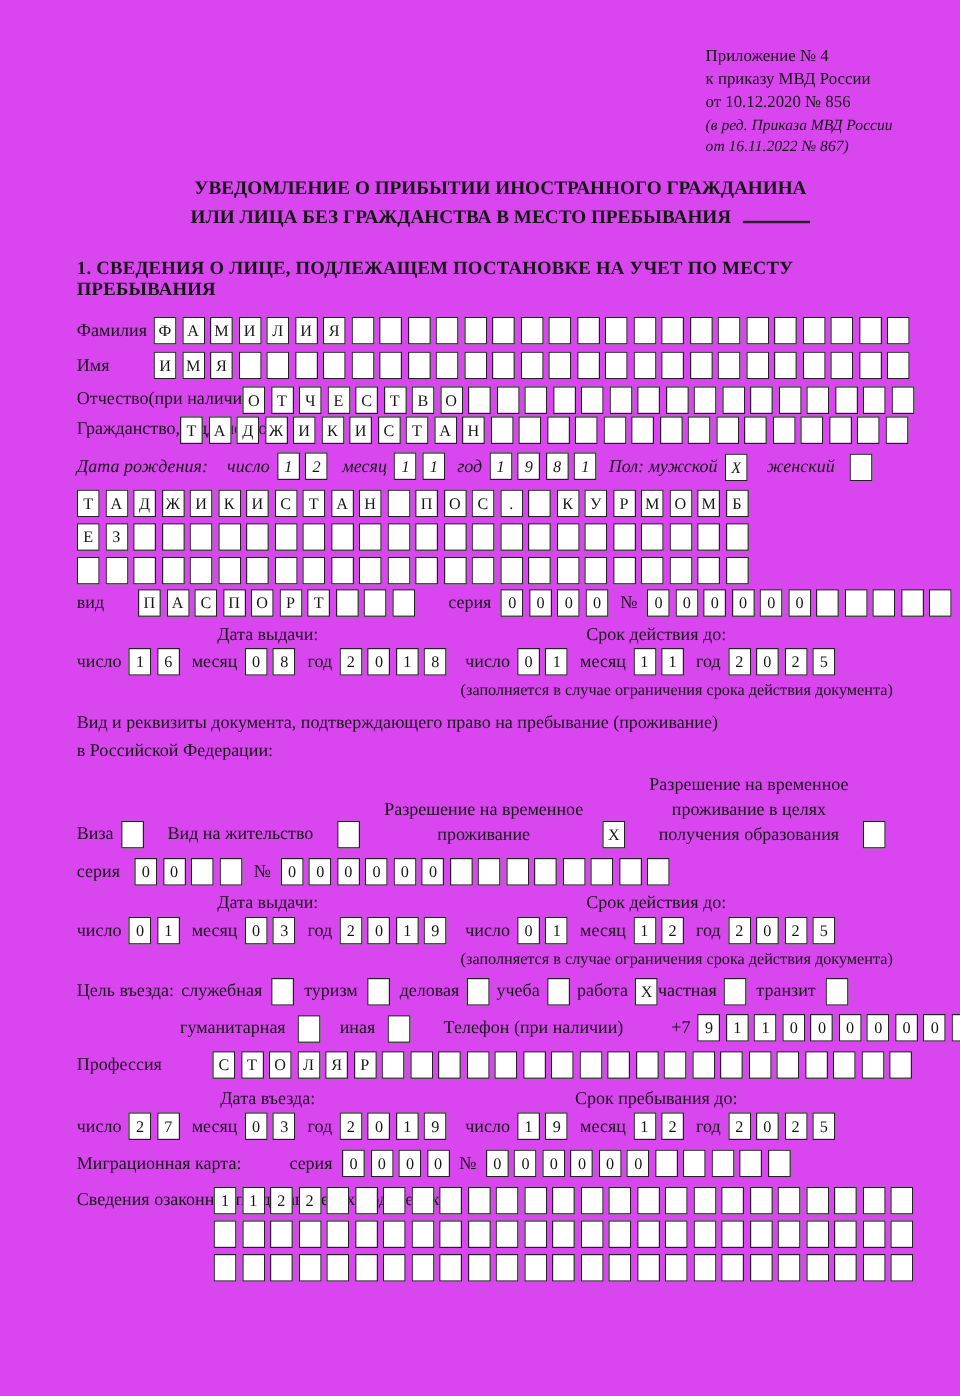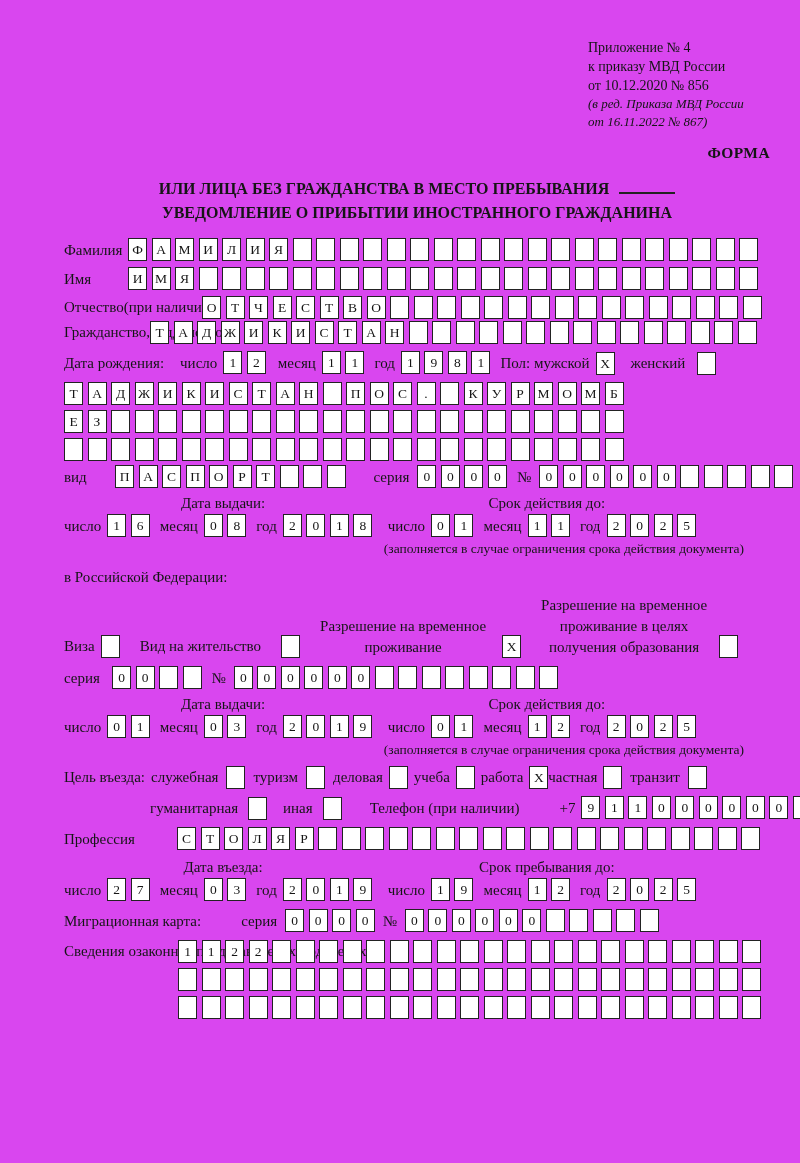--- a/index.html
+++ b/index.html
@@ -61,29 +61,29 @@
 <div class="page">
 
   <div class="appendix">
     <div>Приложение № 4</div>
     <div>к приказу МВД России</div>
     <div>от 10.12.2020 № 856</div>
     <div class="rev">(в ред. Приказа МВД России</div>
     <div class="rev">от 16.11.2022 № 867)</div>
   </div>
 
-  <div class="form-word">ФОРМА</div>
 
   <div class="title">
+    <div>УВЕДОМЛЕНИЕ О ПРИБЫТИИ ИНОСТРАННОГО ГРАЖДАНИНА</div>
     <div>
       <span>ИЛИ ЛИЦА БЕЗ ГРАЖДАНСТВА В МЕСТО ПРЕБЫВАНИЯ</span><span class="t-underline"></span>
     </div>
-    <div>УВЕДОМЛЕНИЕ О ПРИБЫТИИ ИНОСТРАННОГО ГРАЖДАНИНА</div>
-  </div>
-
+  </div>
+
+  <div class="sec-heading">1. СВЕДЕНИЯ О ЛИЦЕ, ПОДЛЕЖАЩЕМ ПОСТАНОВКЕ НА УЧЕТ ПО МЕСТУ ПРЕБЫВАНИЯ</div>
 
   <div class="row" style="margin-top:13px;">
     <span class="lbl w64">Фамилия</span>
     <span class="cells">
         <span class="cell">Ф</span>
         <span class="cell">А</span>
         <span class="cell">М</span>
         <span class="cell">И</span>
         <span class="cell">Л</span>
         <span class="cell">И</span>
@@ -205,21 +205,21 @@
         <span class="cell"></span>
         <span class="cell"></span>
         <span class="cell"></span>
         <span class="cell"></span>
         <span class="cell"></span>
         <span class="cell"></span>
         <span class="cell"></span>
       </span>
   </div>
 
-  <div class="row" style="margin-top:7px;">
+  <div class="row" style="margin-top:7px;font-style:italic;">
     <span class="lbl">Дата рождения:</span>
     <span class="lbl gap16">число</span>
     <span class="cells gap6">
         <span class="cell">1</span>
         <span class="cell">2</span>
       </span>
     <span class="lbl gap12">месяц</span>
     <span class="cells gap6">
         <span class="cell">1</span>
         <span class="cell">1</span>
@@ -400,20 +400,21 @@
             <span class="cell">0</span>
             <span class="cell">2</span>
             <span class="cell">5</span>
           </span>
       </div>
     </div>
   </div>
   <div class="note">(заполняется в случае ограничения срока действия документа)</div>
 
   <div class="intro">
+    <div>Вид и реквизиты документа, подтверждающего право на пребывание (проживание)</div>
     <div>в Российской Федерации:</div>
   </div>
 
   <div class="opts-row">
     <span class="lbl">Виза</span>
     <span class="cell cb gap6"></span>
     <span class="lbl gap20">Вид на жительство</span>
     <span class="cell cb gap20"></span>
     <div class="optlbl gap20">
       <div>Разрешение на временное</div>

